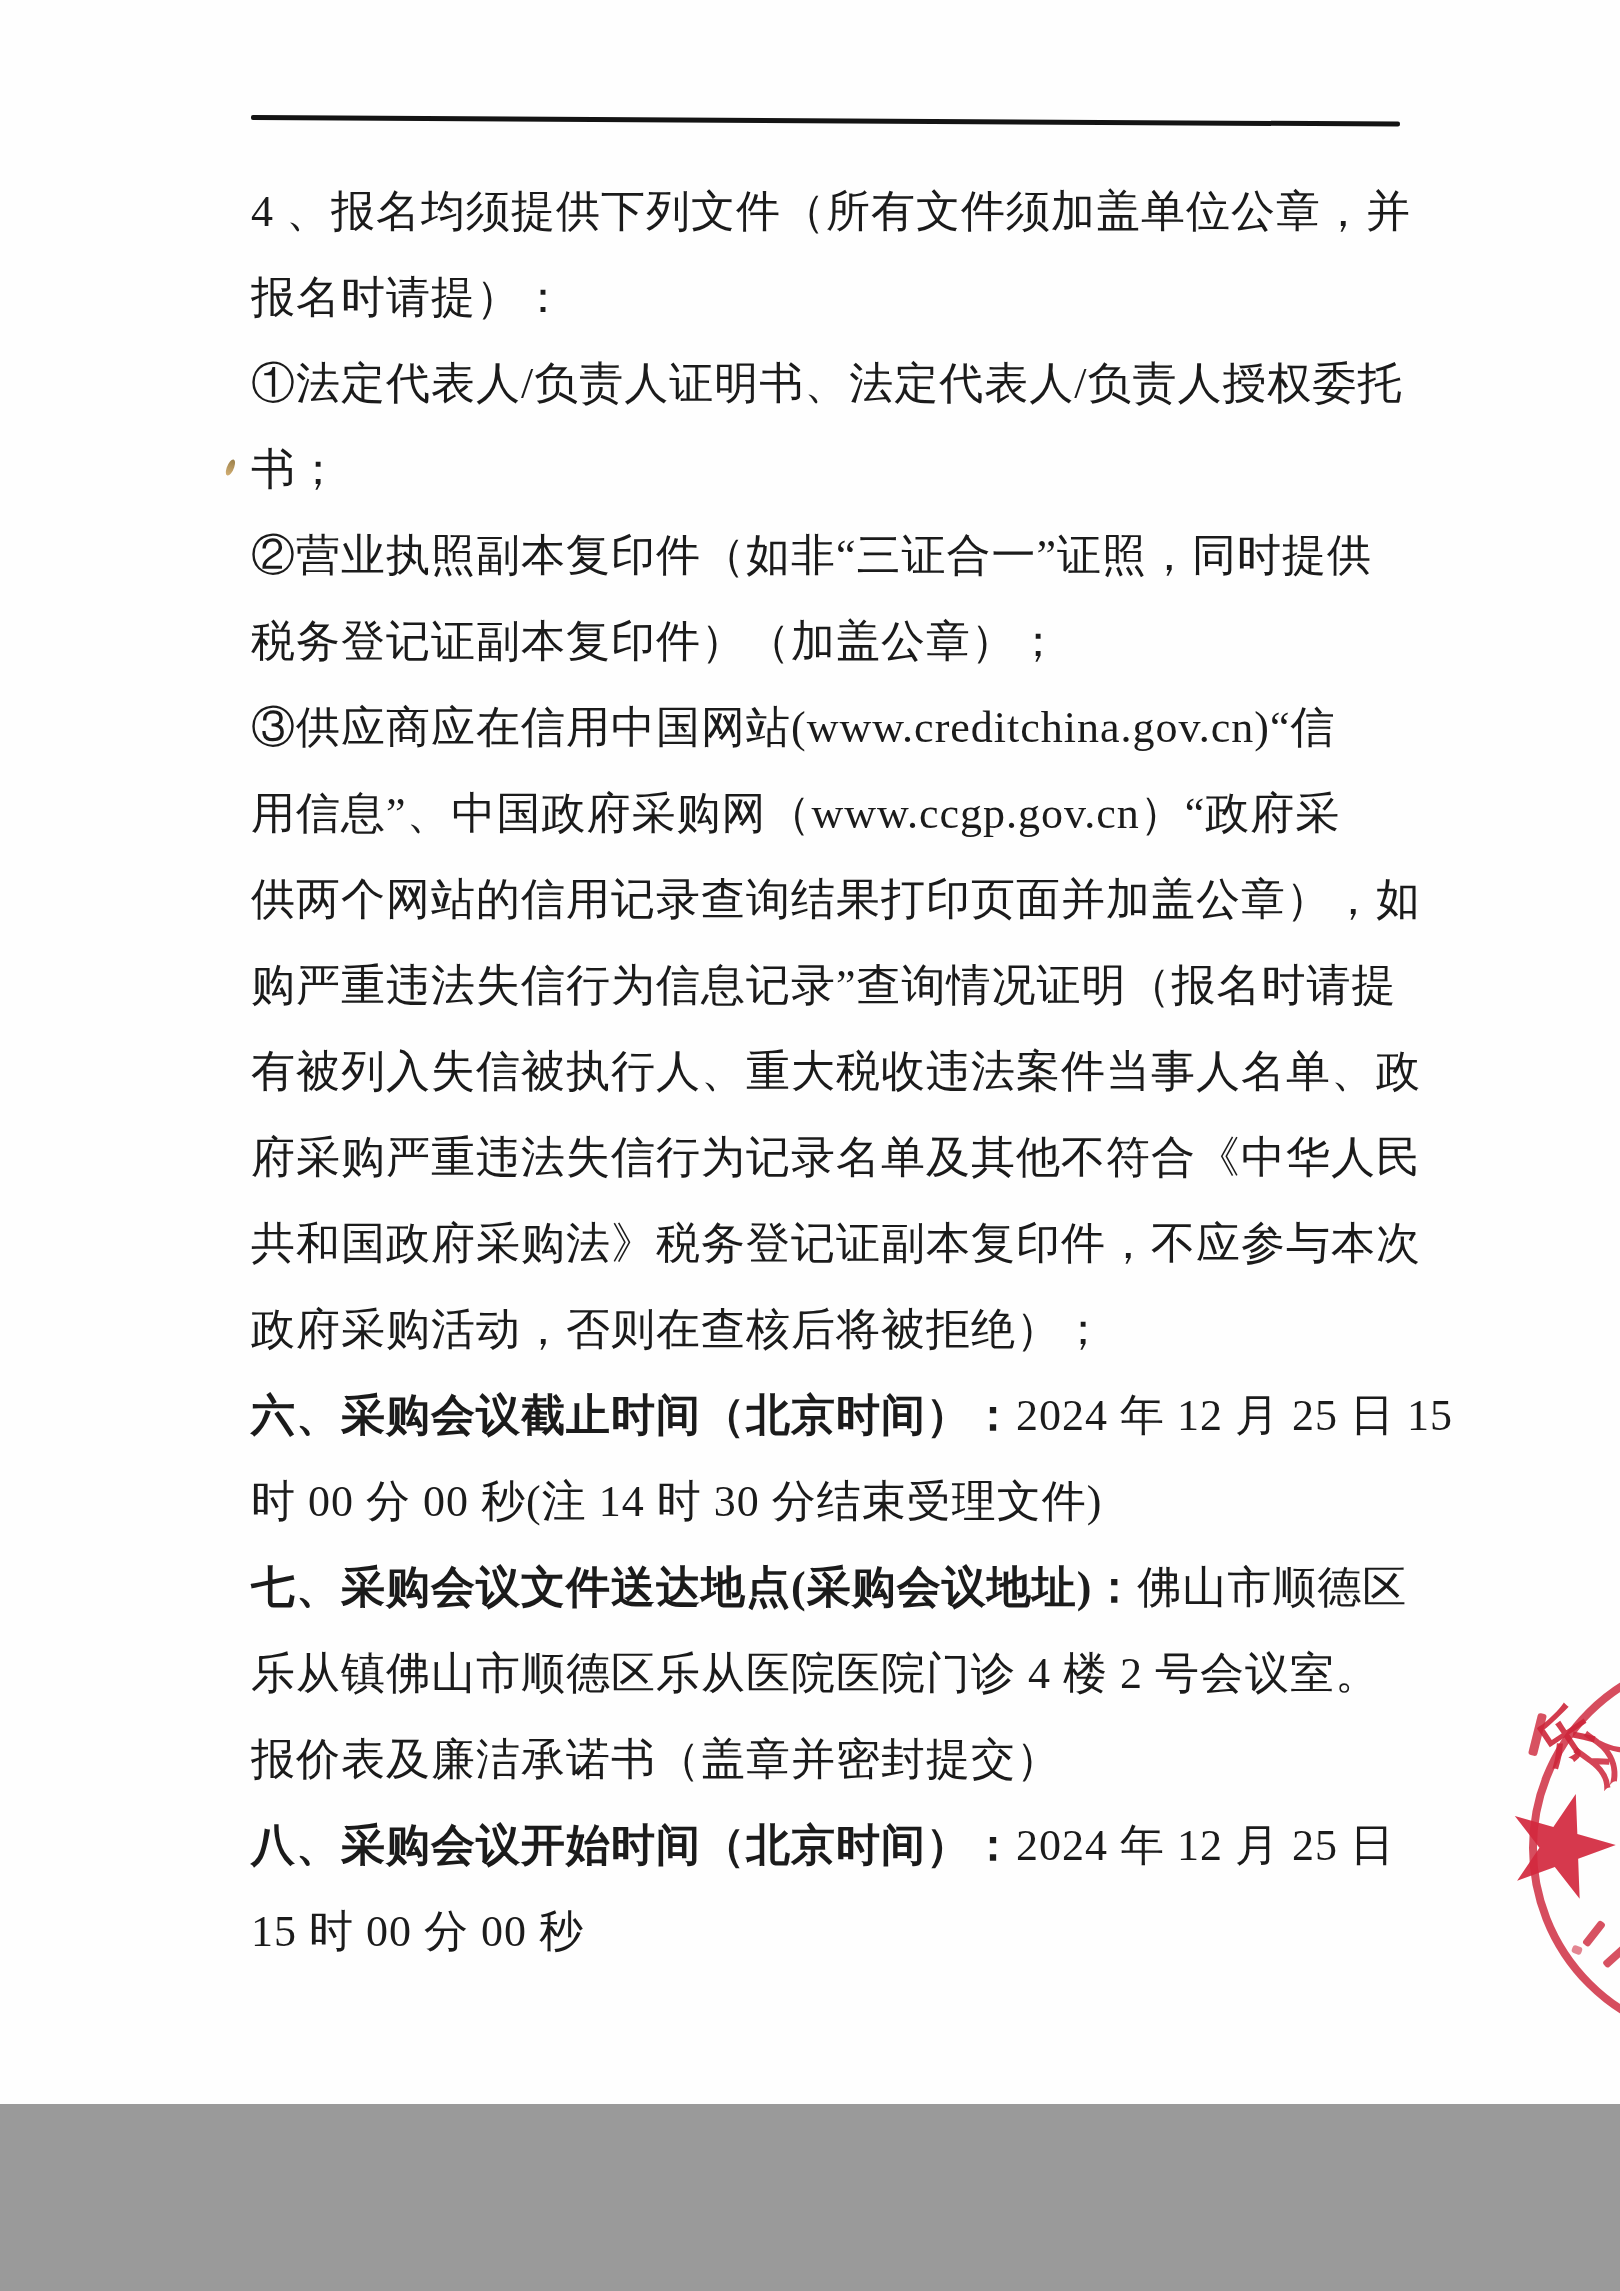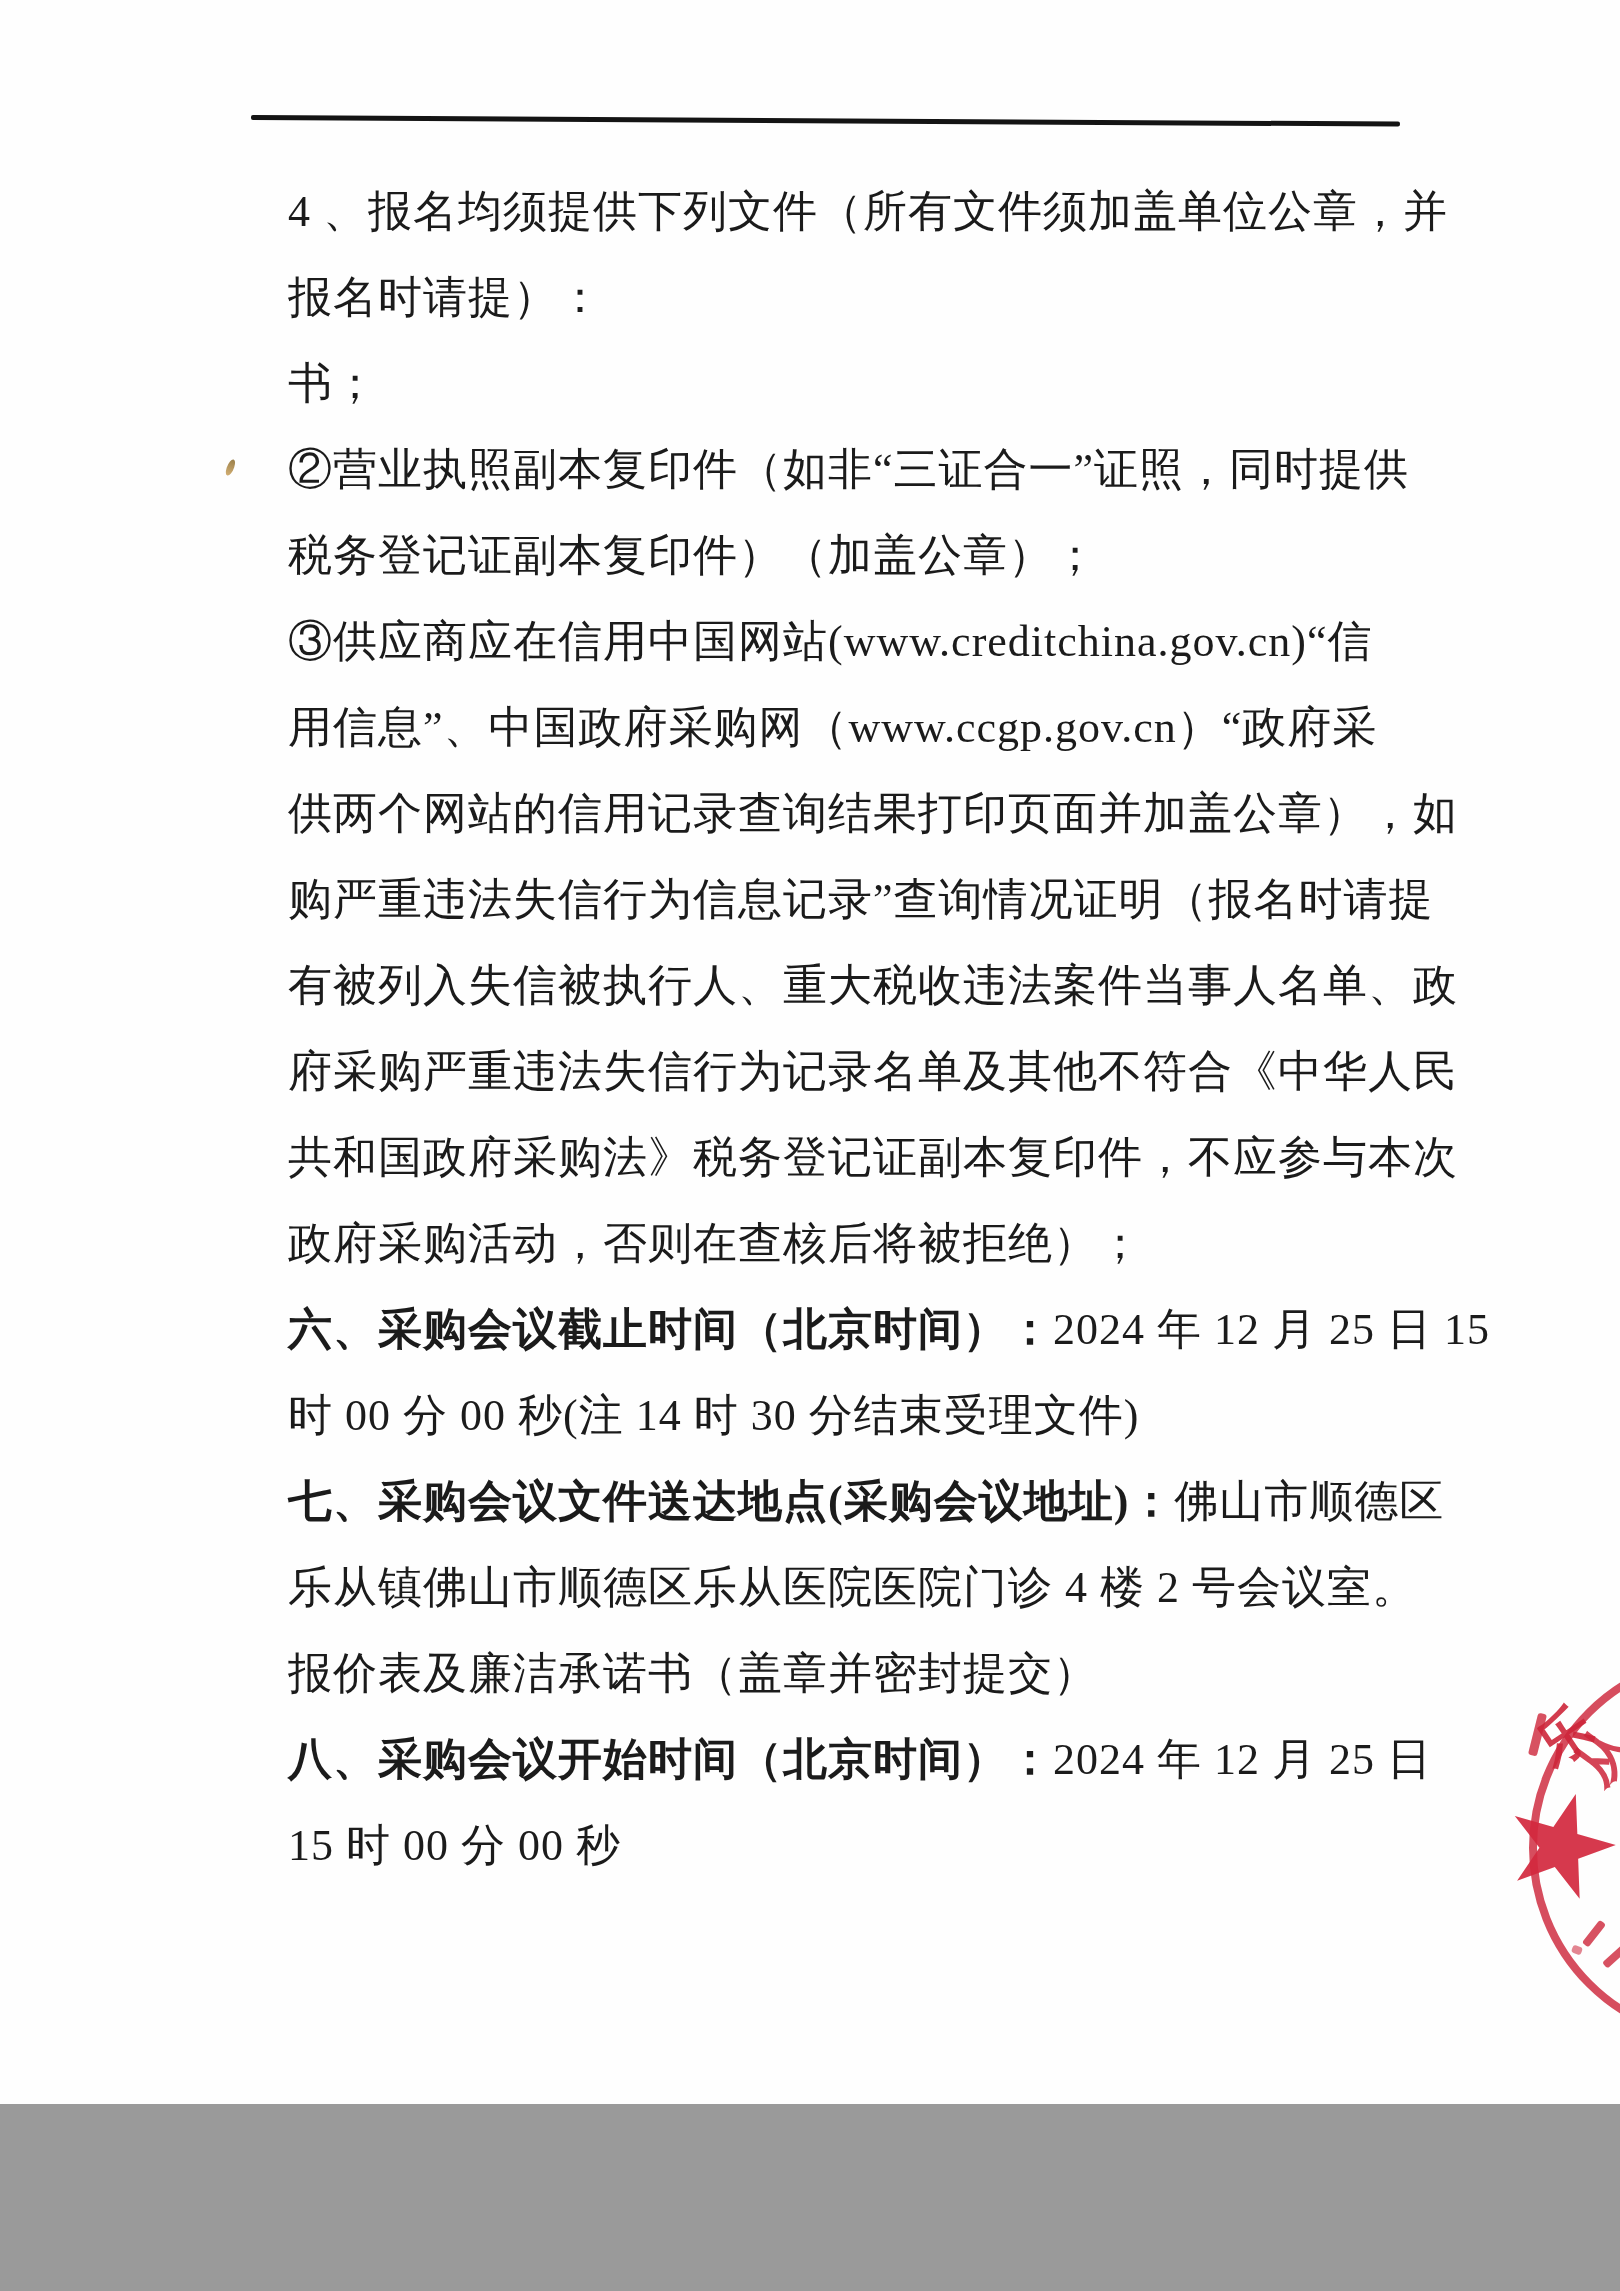--- a/index.html
+++ b/index.html
@@ -20,21 +20,21 @@
   }
   .textblock{
     position:absolute;left:251px;top:169px;width:1180px;
   }
   .ln{
     margin:0;padding:0;
     font-size:44px;line-height:86px;
     white-space:nowrap;
     letter-spacing:1px;
   }
-  .ln b{font-weight:700;margin-left:37px;}
+  .ln b{font-weight:700;}
   .page-footer{
     position:absolute;left:0;top:2102px;width:1620px;
     text-align:center;font-size:26.5px;letter-spacing:4.9px;color:#ef4444;
   }
   
   .stamp{
     position:absolute;left:1529px;top:1652px;width:392px;height:392px;
     pointer-events:none;
   }
   .seal-circle{
@@ -78,20 +78,21 @@
 </head>
 <body>
 
 <div class="page">
 
   <div class="header-rule"></div>
 
   <div class="textblock">
     <p class="ln"><b></b><span>4 、报名均须提供下列文件（所有文件须加盖单位公章，并</span></p>
     <p class="ln"><b></b><span>报名时请提）：</span></p>
+    <p class="ln"><b></b><span>①法定代表人/负责人证明书、法定代表人/负责人授权委托</span></p>
     <p class="ln"><b></b><span>书；</span></p>
     <p class="ln"><b></b><span>②营业执照副本复印件（如非“三证合一”证照，同时提供</span></p>
     <p class="ln"><b></b><span>税务登记证副本复印件）（加盖公章）；</span></p>
     <p class="ln"><b></b><span>③供应商应在信用中国网站(www.creditchina.gov.cn)“信</span></p>
     <p class="ln"><b></b><span>用信息”、中国政府采购网（www.ccgp.gov.cn）“政府采</span></p>
     <p class="ln"><b></b><span>供两个网站的信用记录查询结果打印页面并加盖公章），如</span></p>
     <p class="ln"><b></b><span>购严重违法失信行为信息记录”查询情况证明（报名时请提</span></p>
     <p class="ln"><b></b><span>有被列入失信被执行人、重大税收违法案件当事人名单、政</span></p>
     <p class="ln"><b></b><span>府采购严重违法失信行为记录名单及其他不符合《中华人民</span></p>
     <p class="ln"><b></b><span>共和国政府采购法》税务登记证副本复印件，不应参与本次</span></p>

